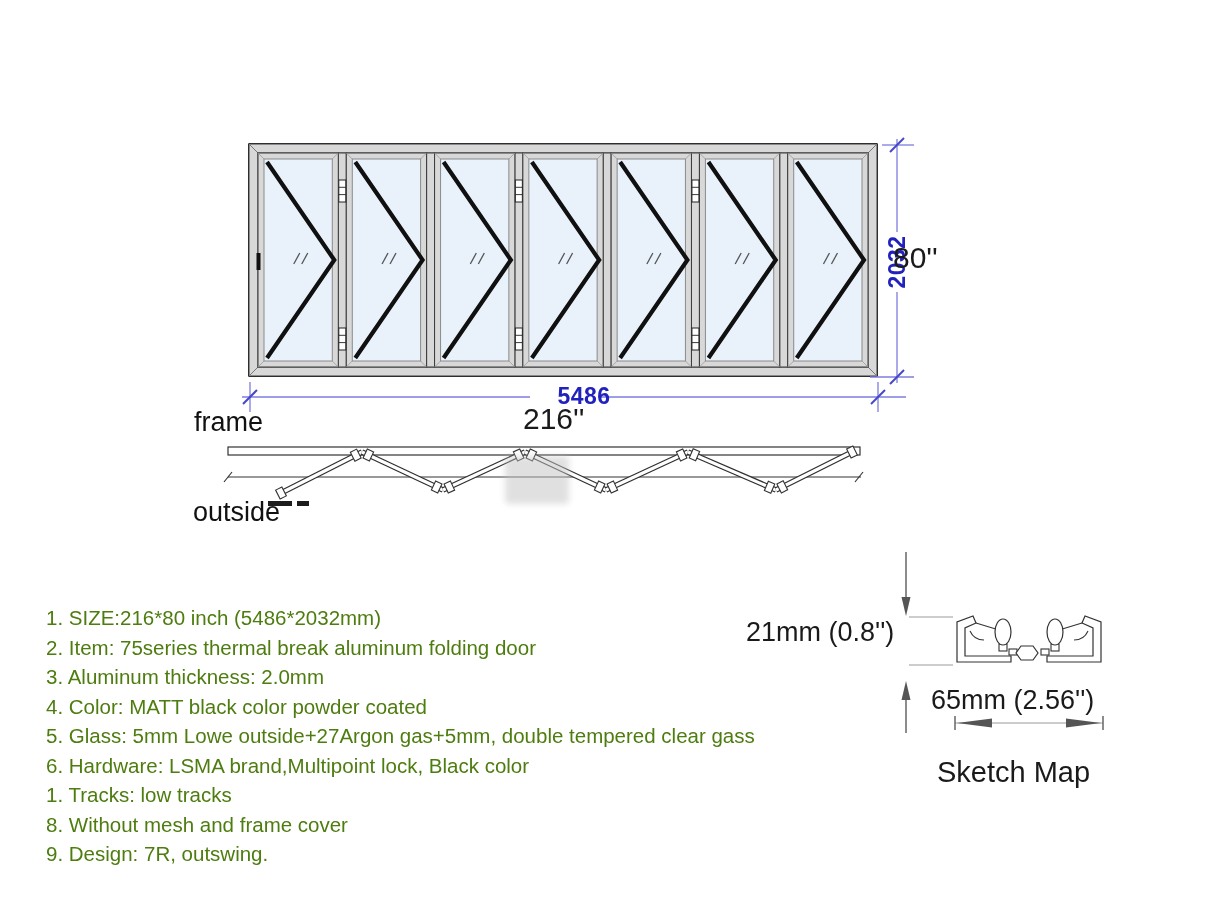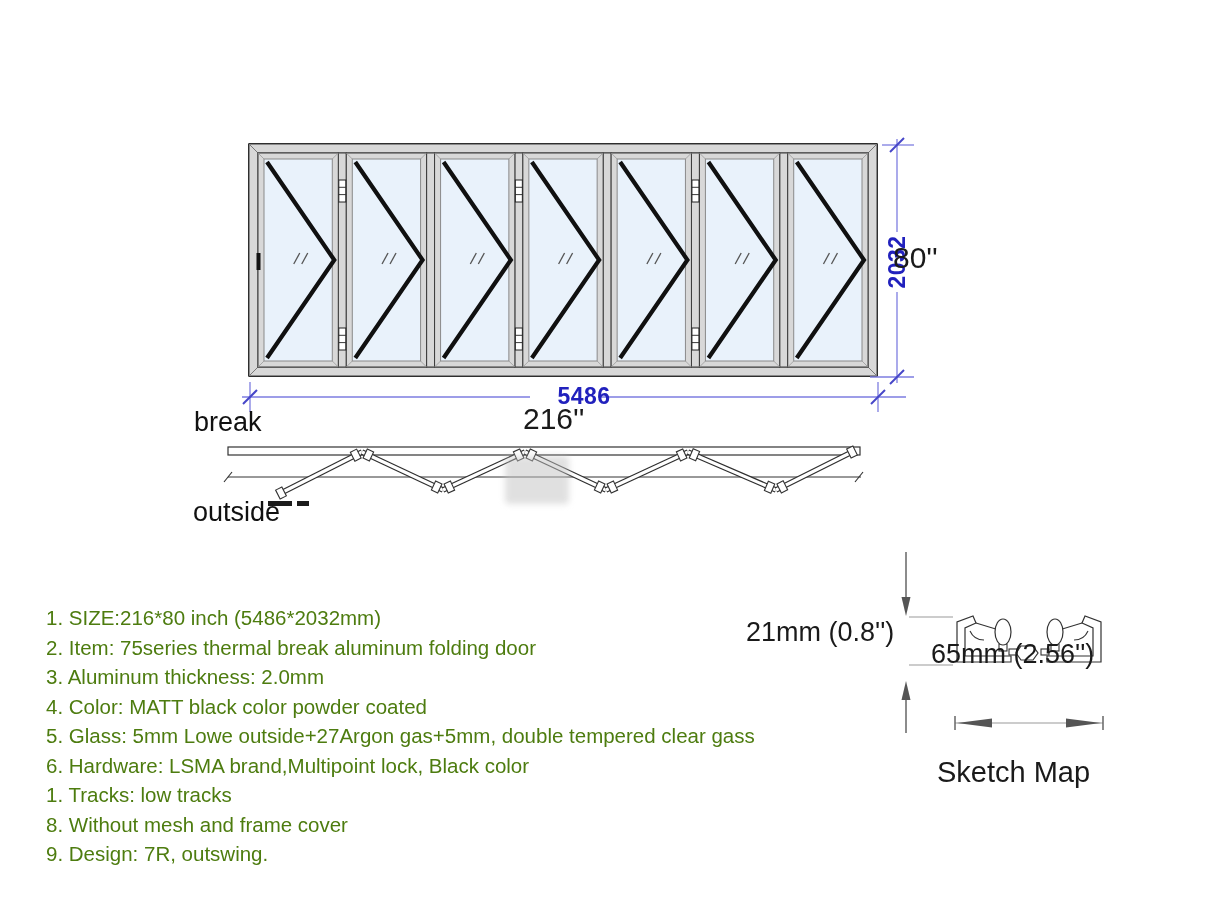--- a/index.html
+++ b/index.html
@@ -230,31 +230,31 @@
   <div class="fineprint">
       <i class="a"></i>
       <i class="b"></i>
     </div>
 
   <div class="lbl dim-blue ctr" style="left:584px;top:385px;">5486</div>
   <div class="lbl dim-black" style="left:523px;top:404px;">216''</div>
   <div class="lbl dim-blue rot90" style="left:897px;top:262px;">2032</div>
   <div class="lbl dim-black" style="left:893px;top:243px;">80''</div>
 
-  <div class="lbl side-label" style="left:194px;top:409px;">break</div>
+  <div class="lbl side-label" style="left:194px;top:409px;">frame</div>
   <div class="lbl side-label" style="left:193px;top:499px;">outside</div>
 
   <div class="specs" id="specs">
       <div class="spec-line">1. SIZE:216*80 inch (5486*2032mm)</div>
       <div class="spec-line">2. Item: 75series thermal break aluminum folding door</div>
       <div class="spec-line">3. Aluminum thickness: 2.0mm</div>
       <div class="spec-line">4. Color: MATT black color powder coated</div>
       <div class="spec-line">5. Glass: 5mm Lowe outside+27Argon gas+5mm, double tempered clear gass</div>
       <div class="spec-line">6. Hardware: LSMA brand,Multipoint lock, Black color</div>
       <div class="spec-line">1. Tracks: low tracks</div>
       <div class="spec-line">8. Without mesh and frame cover</div>
       <div class="spec-line">9. Design: 7R, outswing.</div>
     </div>
 
   <div class="lbl sketch-label" style="left:746px;top:619px;">21mm (0.8'')</div>
-  <div class="lbl sketch-label" style="left:931px;top:641px;">65mm (2.56'')</div>
+  <div class="lbl sketch-label" style="left:931px;top:687px;">65mm (2.56'')</div>
   <div class="lbl sketch-title" style="left:937px;top:758px;">Sketch Map</div>
 </div>
 
 </body></html>

